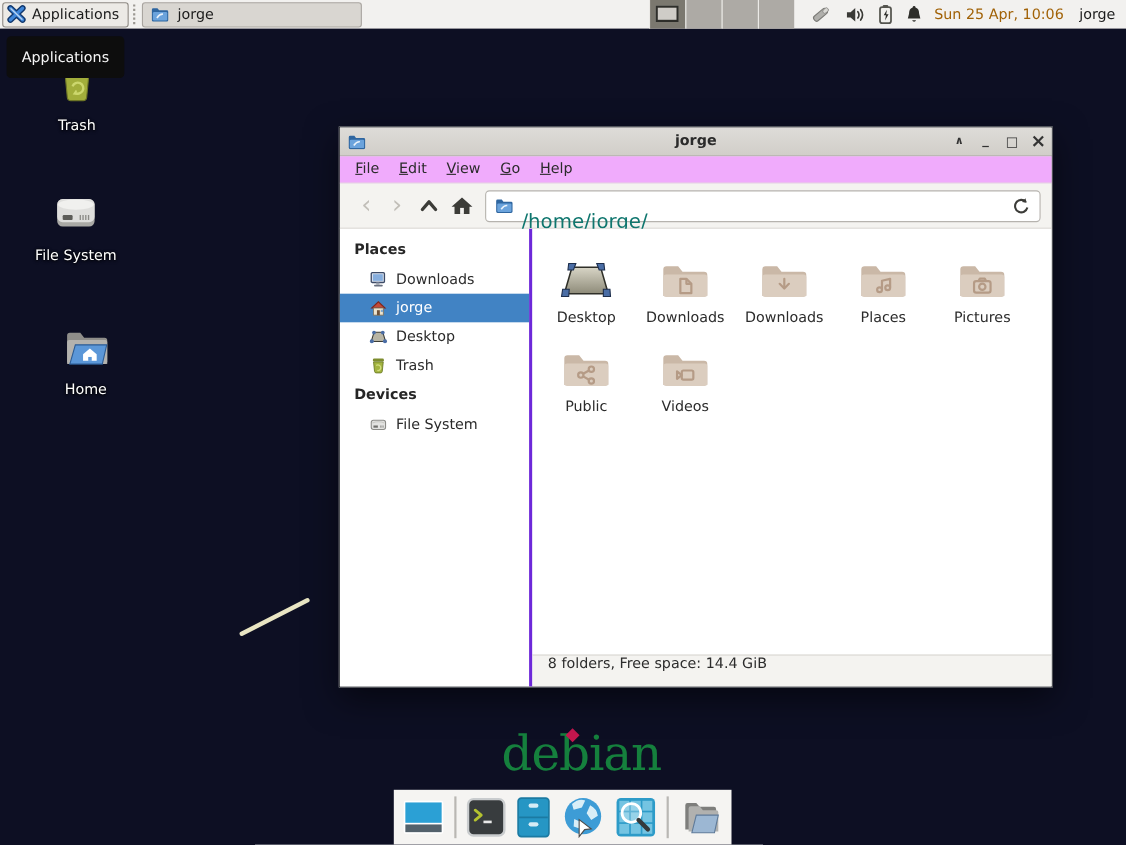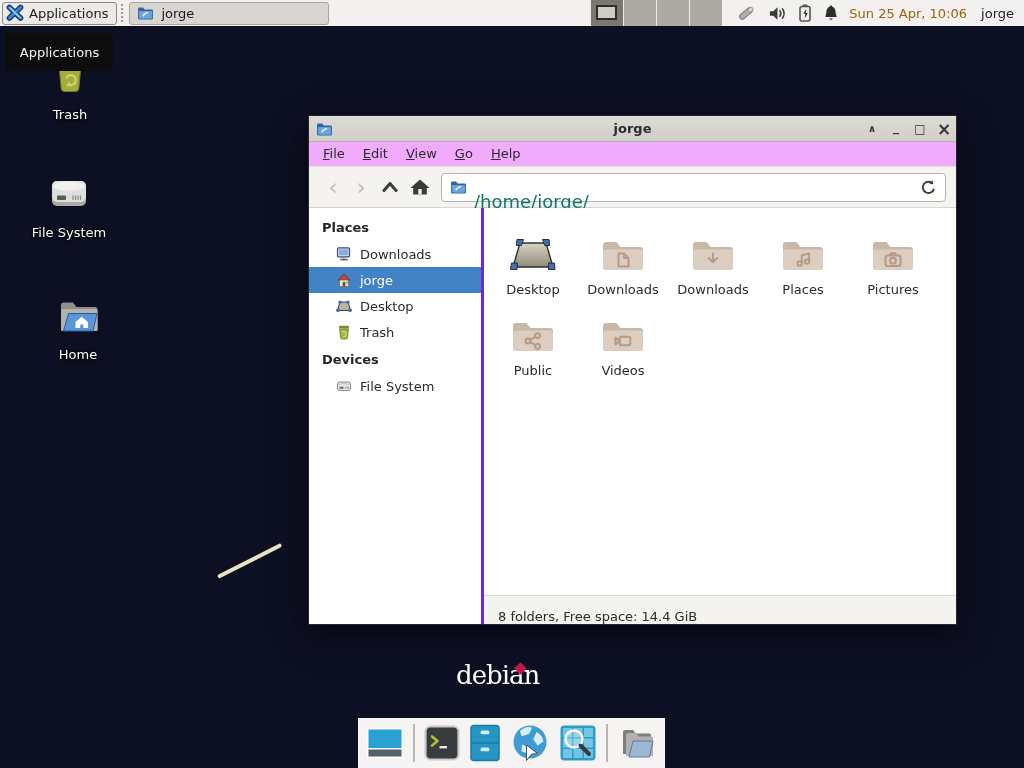--- a/index.html
+++ b/index.html
@@ -73,25 +73,25 @@
   .side-item { height:26px; display:flex; align-items:center; gap:8px; padding-left:27px; font-size:13px; color:#2b2b2b; }
   .side-item.selected { background:#4183c4; color:#ffffff; }
 
   .main-col { flex:1; display:flex; flex-direction:column; min-width:0; }
   .filepane { flex:1; background:#ffffff; display:grid; grid-template-columns:repeat(5,90px);
               align-content:start; justify-items:center; padding:16px 0 0 4px; row-gap:8px; }
   .file-item { width:90px; display:flex; flex-direction:column; align-items:center; }
   .file-item .icon-box { height:52px; display:flex; align-items:flex-end; }
   .file-item .flabel { margin-top:6px; font-size:13px; color:#2b2b2b; }
   .statusbar { height:29px; background:#f4f3f0; border-top:1px solid #d9d7d3; display:flex;
-               align-items:flex-end; padding-left:14px; font-size:13px; color:#2c2c2c; flex:none; }
+               align-items:flex-start; padding-left:14px; font-size:13px; color:#2c2c2c; flex:none; }
 
   
   .debian { position:absolute; left:456px; top:660px; font-family:"DejaVu Serif","Liberation Serif",serif;
-            font-size:26px; color:#ffffff; letter-spacing:-1px; }
+            font-size:44px; color:#15803d; letter-spacing:-1px; }
   .debian .i-diamond { position:absolute; left:60px; top:4px; width:9px; height:9px;
                        transform:rotate(45deg); background:#c4174e; }
 
   
   .dock { position:absolute; left:358px; top:718px; width:307px; height:50px; background:#f5f4f2;
           display:flex; align-items:center; justify-content:center; gap:9px; padding:0 6px; z-index:45; }
   .dock-sep { width:2px; height:38px; background:#b9b7b3; }
   .dock-item { display:flex; align-items:center; justify-content:center; }
 </style>
 </head>

